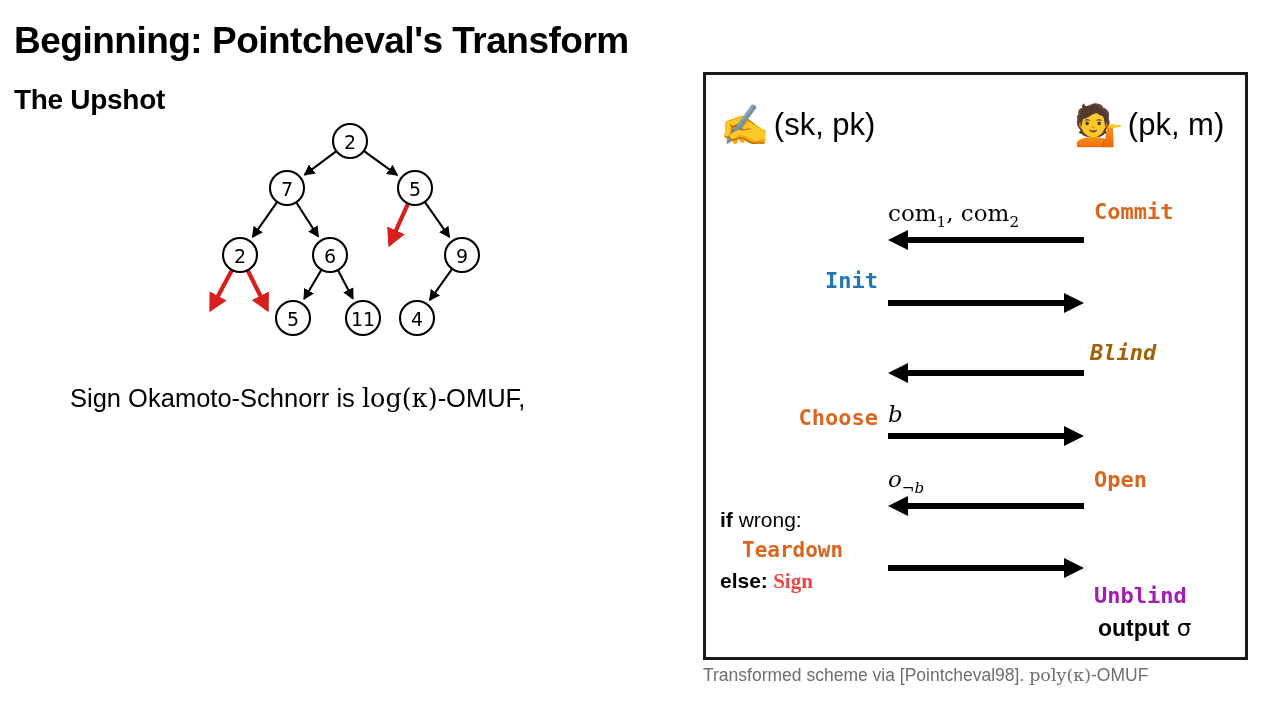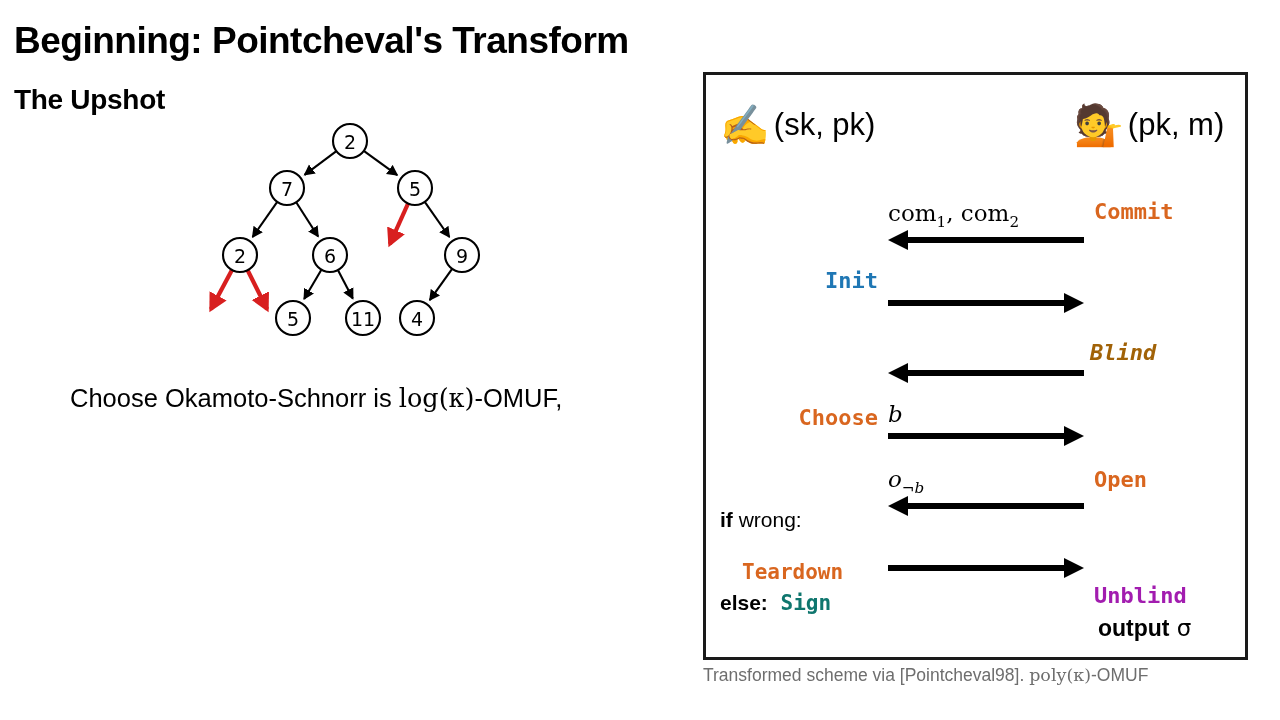--- a/index.html
+++ b/index.html
@@ -255,21 +255,21 @@
         <text x="93" y="209" class="tree-node-label">5</text>
         <circle cx="163" cy="208" r="17" class="tree-node-circle"></circle>
         <text x="163" y="209" class="tree-node-label">11</text>
         <circle cx="217" cy="208" r="17" class="tree-node-circle"></circle>
         <text x="217" y="209" class="tree-node-label">4</text>
       </g>
   </svg>
 </div>
 
 <div id="upshot-text">
-  <div class="ln"><span>Choose Okamoto-Schnorr is </span><span class="mathy">log(κ)</span><span>-OMUF,</span></div>
+  <div class="ln"><span>Sign Okamoto-Schnorr is </span><span class="mathy">log(κ)</span><span>-OMUF,</span></div>
 </div>
 
 <div id="protocol-panel">
   <div id="protocol-inner">
 
     <div class="party" id="party-signer">
       <span class="party-emoji">✍️</span>
       <span class="party-label">(sk, pk)</span>
     </div>
 
@@ -311,22 +311,22 @@
           <div class="arrow-caption"><i>o</i><sub><i>¬b</i></sub></div>
         </div>
         <div class="arrow-row arrow-right" style="top: 490px;">
           <div class="arrow-line"></div>
           <div class="arrow-head"></div>
         </div>
       </div>
 
     <div class="note-block" style="left:14px; top:430px;">
       <div><span>if</span><span class="reg"> wrong:</span></div>
-      <div style="padding-left:22px;margin-top:22px;"><span class="mono-bold" style="color:#d9661f;">Teardown</span></div>
-      <div><span>else:</span><span class="mono-bold" style="color:#0f766e;"> Sign</span></div>
+      <div style="padding-left:22px;"><span class="mono-bold" style="color:#d9661f;">Teardown</span></div>
+      <div><span>else:</span><span class="mono-bold" style="color:#ef4444;font-family:Liberation Serif, serif;"> Sign</span></div>
     </div>
 
     <div class="output-line" style="left:392px; top:540px;"><span>output</span><span class="sig"> </span><span class="sig">σ</span></div>
 
   </div>
 </div>
 
 <div id="panel-caption"><span>Transformed scheme via [Pointcheval98]. </span><span class="mathy">poly(κ)</span><span>-OMUF</span></div>
 
 </body></html>

